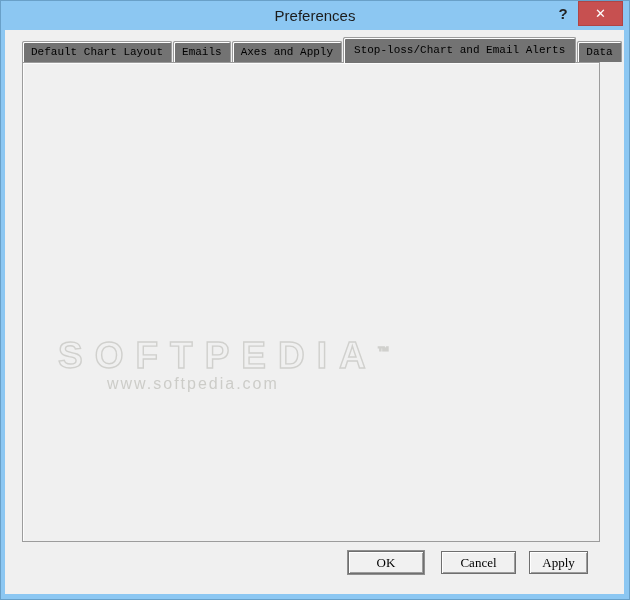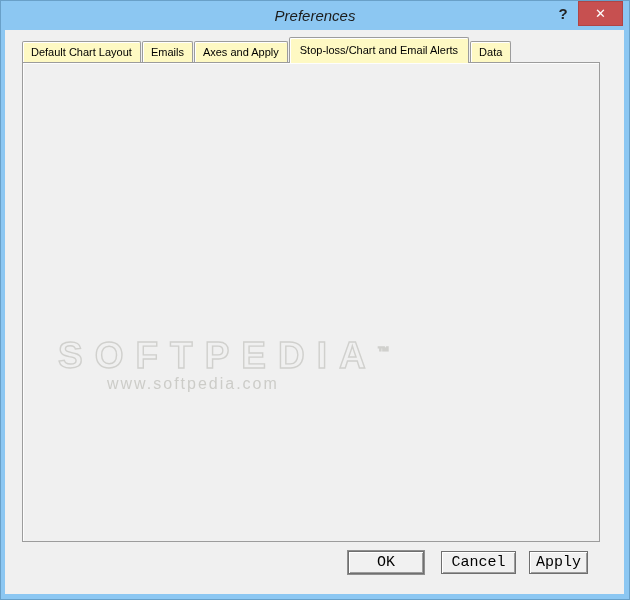--- a/index.html
+++ b/index.html
@@ -10,21 +10,21 @@
     position:relative; width:630px; height:600px;
     background:#8cc7f2;
     box-shadow: inset 0 0 0 1px #69a0c8;
     overflow:hidden;
   }
 
   
   .titlebar { position:absolute; left:0; top:0; width:630px; height:30px; }
   .title {
     position:absolute; left:0; right:0; top:0; height:30px;
-    text-align:center; line-height:31px; font-size:15px; color:#1c1c1c;font-style:italic;
+    text-align:center; line-height:31px; font-size:15px; color:#1c1c1c;
   }
   .helpbtn {
     position:absolute; left:552px; top:0; width:22px; height:28px;
     text-align:center; line-height:28px; font-size:15px; font-weight:bold; color:#222;
     cursor:default;
   }
   .closebtn {
     position:absolute; left:578px; top:1px; width:45px; height:25px;
     background:#c75050; border:1px solid #b04545;
     color:#fff; text-align:center; line-height:23px; font-size:13px;
@@ -36,25 +36,25 @@
     background:#f0f0f0;
   }
 
   
   .tabs {
     position:absolute; left:17px; top:8px; height:24px;
     display:flex; align-items:flex-end; z-index:4;
   }
   .tab {
     height:21px; line-height:20px; padding:0 8px; font-size:11px; color:#000;
-    background:#fef9c3;
+    background:#737373;
     border:1px solid #9c9c9c; border-bottom:none;
     border-radius:2px 2px 0 0;
     box-shadow: inset 1px 1px 0 #ffffff;
-    margin-right:1px; white-space:nowrap;
+    margin-right:1px; white-space:nowrap;font-family:Liberation Mono, monospace;
   }
   .tab.active {
     height:26px; line-height:24px; padding:0 10px;
     margin-bottom:-1px; z-index:6; position:relative;
   }
   .pane {
     position:absolute; left:17px; top:32px; width:578px; height:480px;
     background:#f0f0f0;
     border:1px solid #9c9c9c;
     box-shadow: inset 1px 1px 0 #fdfdfd;
@@ -113,22 +113,22 @@
     border:1px solid #9a9a9a;
     display:flex; align-items:center; justify-content:center;
     font-size:8px; color:#000;
   }
 
   
   .btn {
     position:absolute; background:#f1f1f1;
     border:1px solid #6f6f6f;
     box-shadow: inset 1px 1px 0 #ffffff, inset -1px -1px 0 #9c9c9c;
-    font-size:15px; color:#000; text-align:center;
-    font-family:Liberation Mono, monospace;
+    font-size:13px; color:#000; text-align:center;
+    font-family:Liberation Serif, serif;
   }
   .btn.default { box-shadow: 0 0 0 1px #8f8f8f, inset 1px 1px 0 #ffffff, inset -1px -1px 0 #9c9c9c; }
 
   
   .watermark {
     position:absolute; left:53px; top:305px; z-index:10; pointer-events:none;
   }
   .wm-main {
     font-size:37px; font-weight:bold; letter-spacing:12px;
     color:transparent; -webkit-text-stroke:1.4px rgba(165,165,158,.42);

